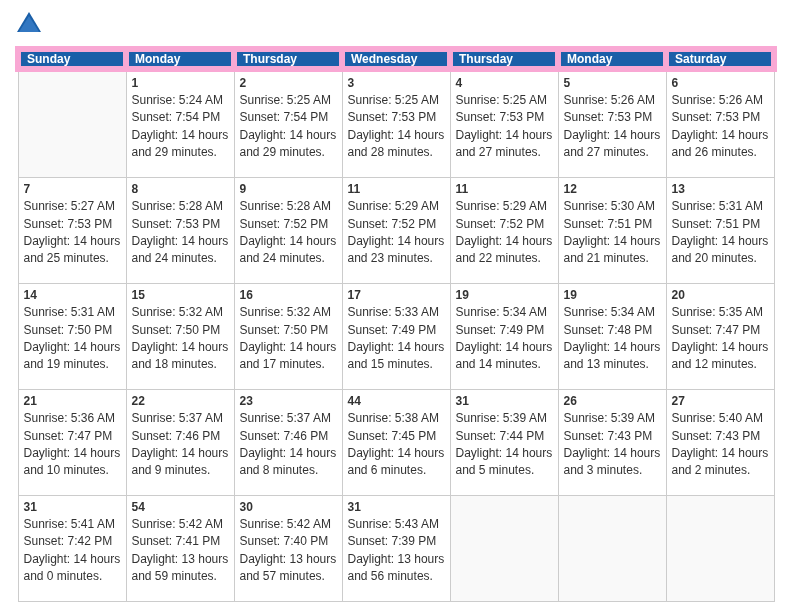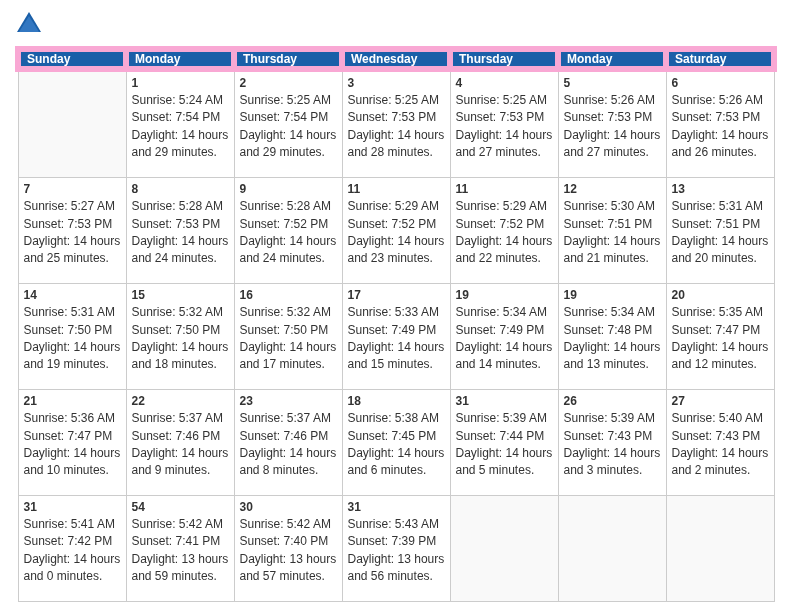--- a/index.html
+++ b/index.html
@@ -227,21 +227,21 @@
           </td>
           <td>
             <span class="day-number">22</span>
             <div class="day-info">Sunrise: 5:37 AM<br>Sunset: 7:46 PM<br>Daylight: 14 hours<br>and 9 minutes.</div>
           </td>
           <td>
             <span class="day-number">23</span>
             <div class="day-info">Sunrise: 5:37 AM<br>Sunset: 7:46 PM<br>Daylight: 14 hours<br>and 8 minutes.</div>
           </td>
           <td>
-            <span class="day-number">18</span>
+            <span class="day-number">44</span>
             <div class="day-info">Sunrise: 5:38 AM<br>Sunset: 7:45 PM<br>Daylight: 14 hours<br>and 6 minutes.</div>
           </td>
           <td>
             <span class="day-number">31</span>
             <div class="day-info">Sunrise: 5:39 AM<br>Sunset: 7:44 PM<br>Daylight: 14 hours<br>and 5 minutes.</div>
           </td>
           <td>
             <span class="day-number">26</span>
             <div class="day-info">Sunrise: 5:39 AM<br>Sunset: 7:43 PM<br>Daylight: 14 hours<br>and 3 minutes.</div>
           </td>

